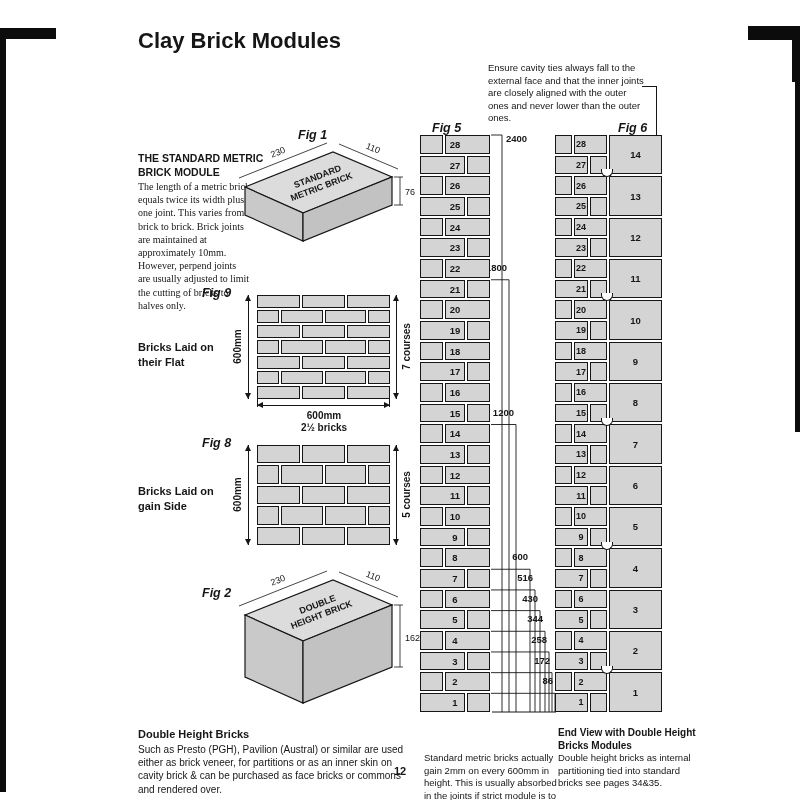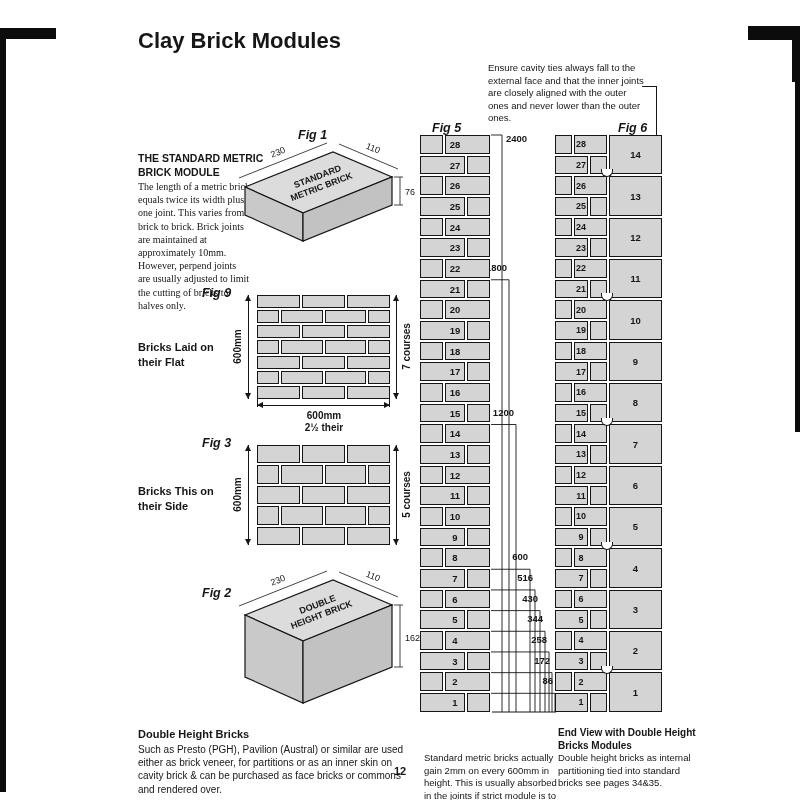--- a/index.html
+++ b/index.html
@@ -103,24 +103,24 @@
       </div>
     </div>
   <div class="vdim" style="left:248px;top:295px;height:104px"></div>
   <div class="vlabel" style="left:202px;top:341px">600mm</div>
   <div class="vdim" style="left:396px;top:295px;height:104px"></div>
   <div class="vlabel" style="left:371px;top:341px">7 courses</div>
   <div class="tick" style="left:257px;top:399px;height:8px"></div>
   <div class="tick" style="left:389px;top:399px;height:8px"></div>
   <div class="hdim" style="left:257px;top:405px;width:133px"></div>
   <div class="txt b c" style="left:292px;top:409px;width:64px;font-size:10px">600mm</div>
-  <div class="txt b c" style="left:292px;top:421px;width:64px;font-size:10px">2½ their</div>
-
-  <div class="fig" style="left:202px;top:436px">Fig 3</div>
-  <div class="txt b" style="left:138px;top:484px;width:85px;font-size:11px">Bricks This on their Side</div>
+  <div class="txt b c" style="left:292px;top:421px;width:64px;font-size:10px">2½ bricks</div>
+
+  <div class="fig" style="left:202px;top:436px">Fig 8</div>
+  <div class="txt b" style="left:138px;top:484px;width:85px;font-size:11px">Bricks Laid on gain Side</div>
   <div id="wall3" class="abs" style="left:257px;top:445px;width:133px;height:100px">
       <div style="display: flex; gap: 2px; height: 18.4px; margin-bottom: 2px;">
         <div style="flex: 2 1 0%; background: rgb(212, 212, 212); border: 1px solid rgb(22, 22, 22);"></div>
         <div style="flex: 2 1 0%; background: rgb(212, 212, 212); border: 1px solid rgb(22, 22, 22);"></div>
         <div style="flex: 2 1 0%; background: rgb(212, 212, 212); border: 1px solid rgb(22, 22, 22);"></div>
       </div>
       <div style="display: flex; gap: 2px; height: 18.4px; margin-bottom: 2px;">
         <div style="flex: 1 1 0%; background: rgb(212, 212, 212); border: 1px solid rgb(22, 22, 22);"></div>
         <div style="flex: 2 1 0%; background: rgb(212, 212, 212); border: 1px solid rgb(22, 22, 22);"></div>
         <div style="flex: 2 1 0%; background: rgb(212, 212, 212); border: 1px solid rgb(22, 22, 22);"></div>

